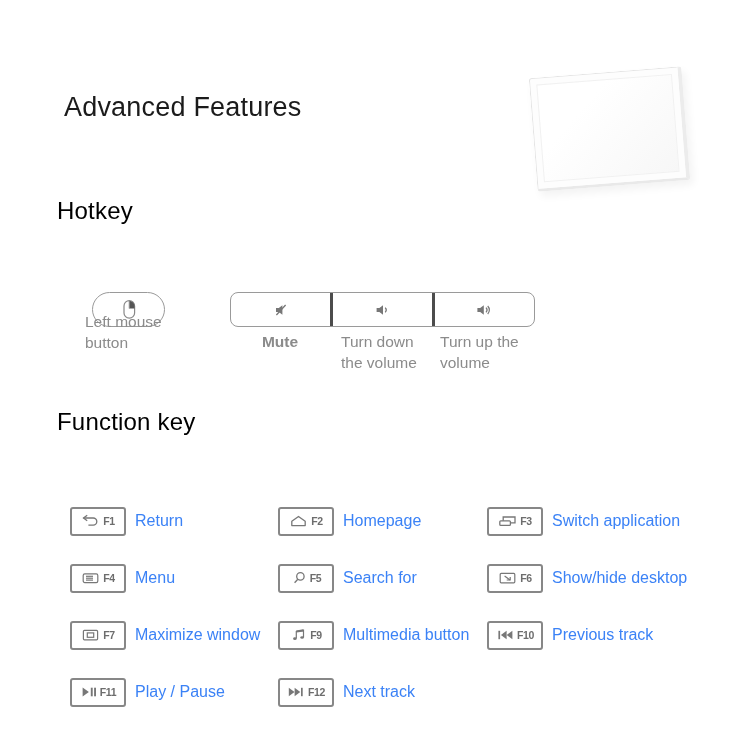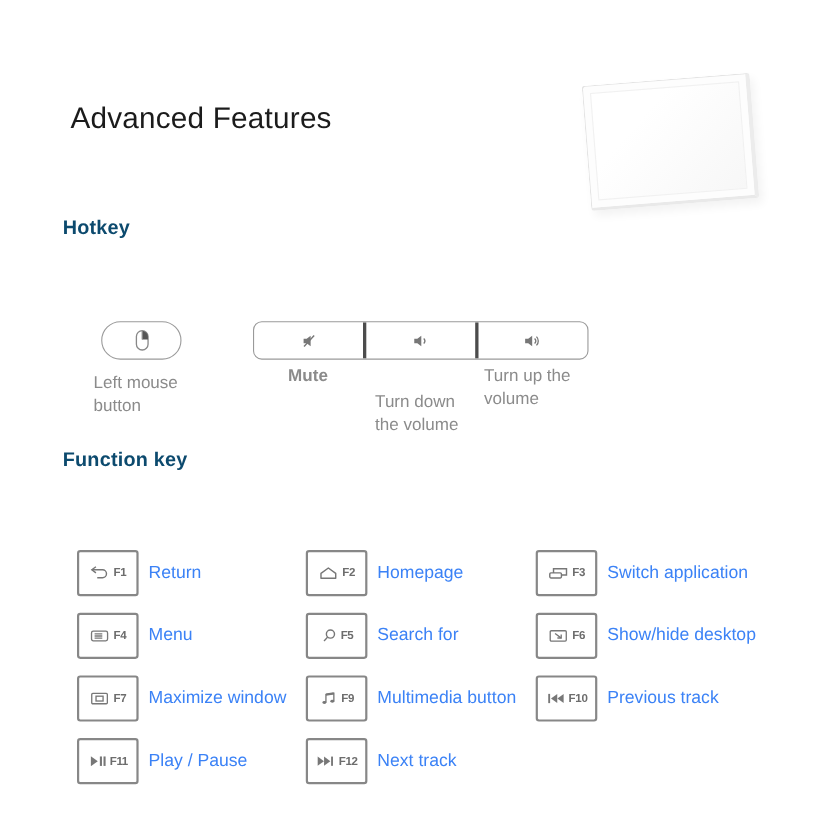--- a/index.html
+++ b/index.html
@@ -6,21 +6,21 @@
   body{
     width:750px;height:750px;position:relative;overflow:hidden;
     background:#ffffff;
     font-family:"Liberation Sans", sans-serif;
   }
   .h1{
     position:absolute;left:64px;top:92px;
     font-size:27px;color:#1b1b1b;letter-spacing:0.2px;
   }
   .h2{
-    position:absolute;left:57px;font-size:18px;color:#0c4a6e;letter-spacing:0.2px;font-weight:bold;
+    position:absolute;left:57px;font-size:24px;color:#000000;letter-spacing:0.2px;
   }
   .h2.hotkey{top:197px;}
   .h2.function{top:408px;}
 
   
   .device{
     position:absolute;left:533px;top:72px;width:148px;height:110px;
     transform:rotate(-4.5deg);
     background:#fdfdfd;
     border:1px solid #e4e4e4;
@@ -36,51 +36,51 @@
   }
 
   
   .mouse-key{
     position:absolute;left:92px;top:292px;width:73px;height:35px;
     border:1.4px solid #9a9a9a;border-radius:18px;
     display:flex;align-items:center;justify-content:center;
     box-sizing:border-box;background:#fff;
   }
   .mouse-label{
-    position:absolute;left:85px;top:338px;width:112px;
+    position:absolute;left:85px;top:311px;width:112px;
     font-size:15.5px;line-height:21px;color:#8b8b8b;
   }
   .hotbar{
     position:absolute;left:230px;top:292px;width:305px;height:35px;
     border:1.4px solid #9a9a9a;border-radius:8px;
     display:flex;box-sizing:border-box;background:#fff;overflow:hidden;
   }
   .hotbar .cell{
     flex:1;display:flex;align-items:center;justify-content:center;
   }
   .hotbar .divider{
     width:2.6px;background:#4c4c4c;height:100%;flex:none;
   }
   .hotbar-labels{
     position:absolute;left:230px;top:331px;width:310px;
     display:flex;font-size:15.5px;line-height:21px;color:#8b8b8b;
   }
   .hotbar-labels .lbl{box-sizing:border-box;}
   .hotbar-labels .lbl.c1{width:100px;text-align:center;font-weight:bold;}
-  .hotbar-labels .lbl.c2{width:100px;padding-left:11px;margin-top:24px;}
+  .hotbar-labels .lbl.c2{width:100px;padding-left:11px;}
   .hotbar-labels .lbl.c3{width:110px;padding-left:10px;}
 
   
   .fgrid{
     position:absolute;left:70px;top:502px;width:660px;
     display:grid;grid-template-columns:208px 209px 1fr;grid-row-gap:19px;
   }
   .fcell{display:flex;align-items:center;height:38px;}
   .fkey{
-    width:56px;height:42px;flex:none;box-sizing:border-box;
+    width:56px;height:29px;flex:none;box-sizing:border-box;
     border:2px solid #878787;border-radius:3px;background:#fff;
     display:flex;align-items:center;justify-content:center;gap:3px;
   }
   .fkey .klabel{
     font-size:10.5px;font-weight:bold;color:#6d6d6d;letter-spacing:-0.3px;
   }
   .fdesc{
     margin-left:9px;font-size:16px;color:#3b82f6;white-space:nowrap;
   }
   .icon{display:flex;align-items:center;justify-content:center;}

